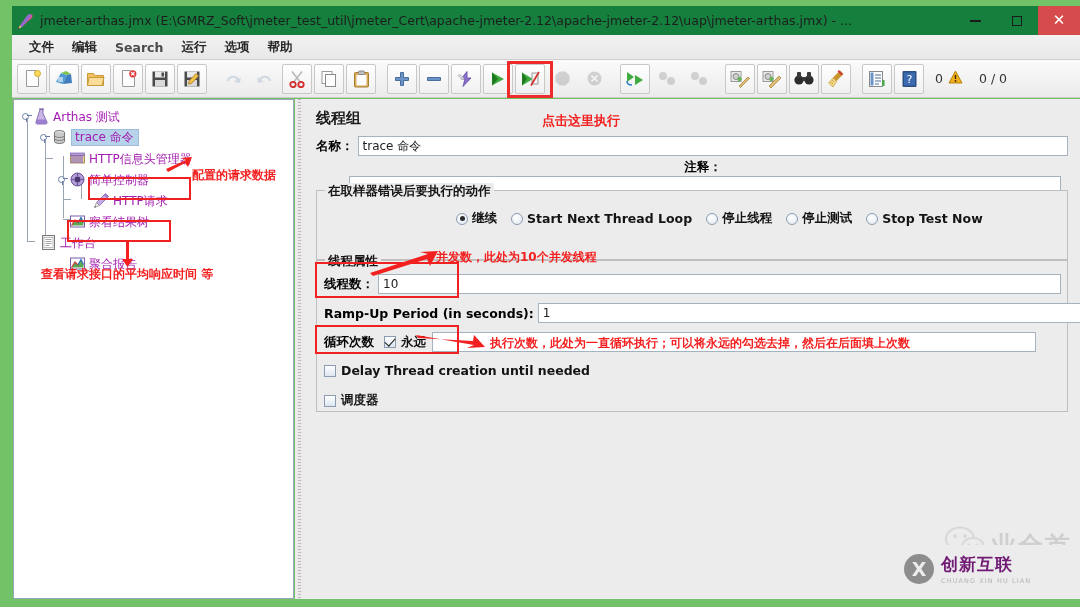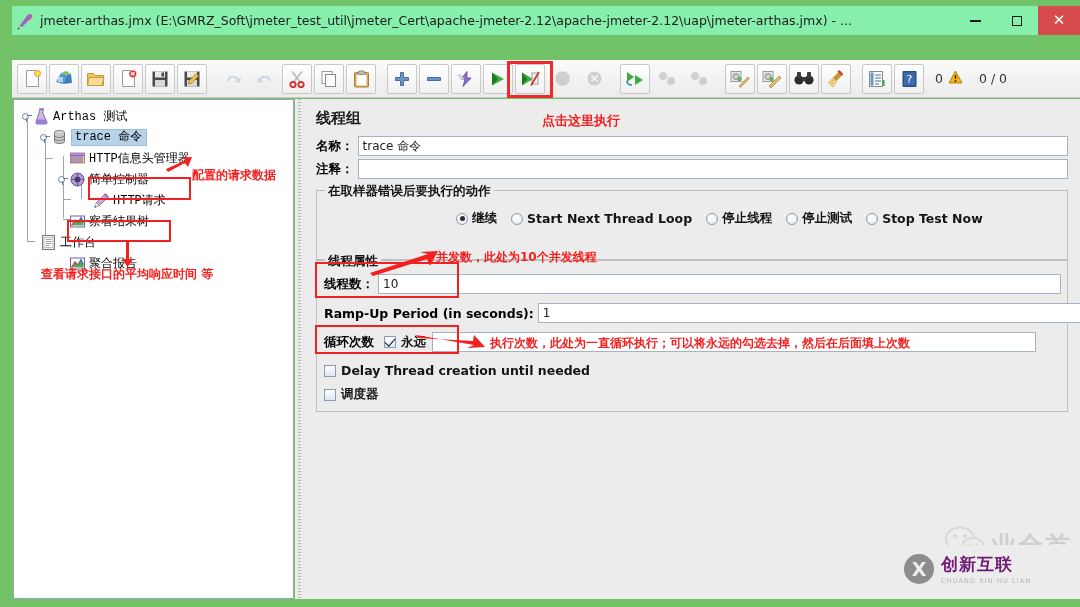--- a/index.html
+++ b/index.html
@@ -12,21 +12,21 @@
   .window{
     position:absolute;left:0;top:0;width:1080px;height:607px;
     background:#72c268;
     box-sizing:border-box;
     border:6px solid #72c268;
   }
   
   .titlebar{
     position:absolute;left:6px;top:0;width:1068px;height:29px;
     display:flex;align-items:center;
-    background:#86efac;
+    background:#15803d;
   }
   .title-icon{
     width:18px;height:18px;margin-left:4px;margin-right:6px;
     position:relative;flex:0 0 auto;
   }
   .title-text{
     font-size:12.5px;color:#1d1d1d;white-space:nowrap;overflow:hidden;
     flex:1 1 auto;letter-spacing:0px;
   }
   .win-btns{display:flex;align-items:stretch;height:29px;flex:0 0 auto;}
@@ -93,21 +93,21 @@
   .main-pane{
     position:absolute;left:298px;top:93px;width:776px;height:500px;
     background:#ececec;box-sizing:border-box;overflow:hidden;
   }
   
   .tree{position:relative;padding:6px 0 0 0;font-size:12px;color:#111;}
   .t-row{
     position:relative;height:21px;display:flex;align-items:center;
     white-space:nowrap;
   }
-  .t-label{font-size:12px;color:#000000;line-height:1;font-family:Liberation Mono, monospace;}
+  .t-label{font-size:12px;color:#a21caf;line-height:1;}
   .t-label.sel{
     background:#b7d3ea;padding:1px 4px 2px 3px;border:1px solid #9dbdd8;
   }
   .t-icon{width:17px;height:17px;margin-right:3px;flex:0 0 auto;position:relative;}
   .t-handle{
     width:11px;height:11px;flex:0 0 auto;position:relative;
   }
   .t-handle .knob{
     position:absolute;left:0;top:2px;width:5px;height:5px;border-radius:50%;
     border:1.5px solid #6a7fa5;background:#fff;
@@ -214,20 +214,28 @@
         </div>
       <div class="win-btn">
           <span class="glyph-max"></span>
         </div>
       <div class="win-btn close">
           <span class="glyph-close">✕</span>
         </div>
     </div>
   </div>
 
+  <div class="menubar">
+    <div class="menu-item">文件</div>
+    <div class="menu-item">编辑</div>
+    <div class="menu-item search">Search</div>
+    <div class="menu-item">运行</div>
+    <div class="menu-item">选项</div>
+    <div class="menu-item">帮助</div>
+  </div>
 
   <div class="toolbar">
 
     <div class="tb-btn">
       <svg width="19" height="19" viewBox="0 0 19 19">
           <path d="M3.5 1.5h9l3 3v13h-12z" fill="#fdfdfd" stroke="#9a9a9a"></path>
           <path d="M12.5 1.5v3h3z" fill="#e3e3e3" stroke="#9a9a9a"></path>
           <circle cx="14.5" cy="4.5" r="3" fill="#fbd95a" stroke="#d2ad2c"></circle>
         </svg>
     </div>
@@ -581,21 +589,21 @@
 
   <div class="main-pane">
 
     <div class="panel-title">线程组</div>
 
     <div class="field-row" style="left:12px;top:37px;width:752px;">
       <span class="field-label">名称：</span>
       <input class="txt" style="width: 712px;" value="trace 命令">
     </div>
 
-    <div class="field-row" style="left:12px;top:60px;width:752px;">
+    <div class="field-row" style="left:25px;top:60px;width:752px;flex-direction:column;">
       <span class="field-label">注释：</span>
       <input class="txt" style="width: 712px;" value="">
     </div>
 
     <div class="group" style="left:12px;top:91px;width:752px;height:70px;">
       <span class="group-title">在取样器错误后要执行的动作</span>
     </div>
     <div class="radio-row" style="left:152px;top:111px;">
       <label class="radio">
           <span class="rdot on"></span>
@@ -640,21 +648,21 @@
         <span>永远</span>
       </label>
       <input class="txt" style="width: 604px;" value="">
     </div>
 
     <div class="cb-row" style="left:20px;top:264px;">
       <span class="cb"></span>
       <span>Delay Thread creation until needed</span>
     </div>
 
-    <div class="cb-row" style="left:20px;top:287px;">
+    <div class="cb-row" style="left:20px;top:293px;">
       <span class="cb"></span>
       <span>调度器</span>
     </div>
 
     <div class="panel-box" style="left:11px;top:163px;width:144px;height:36px;"></div>
     <div class="panel-box" style="left:11px;top:226px;width:144px;height:29px;"></div>
 
     <div class="wm">
       <span>
         <svg width="44" height="36" viewBox="0 0 44 36">

